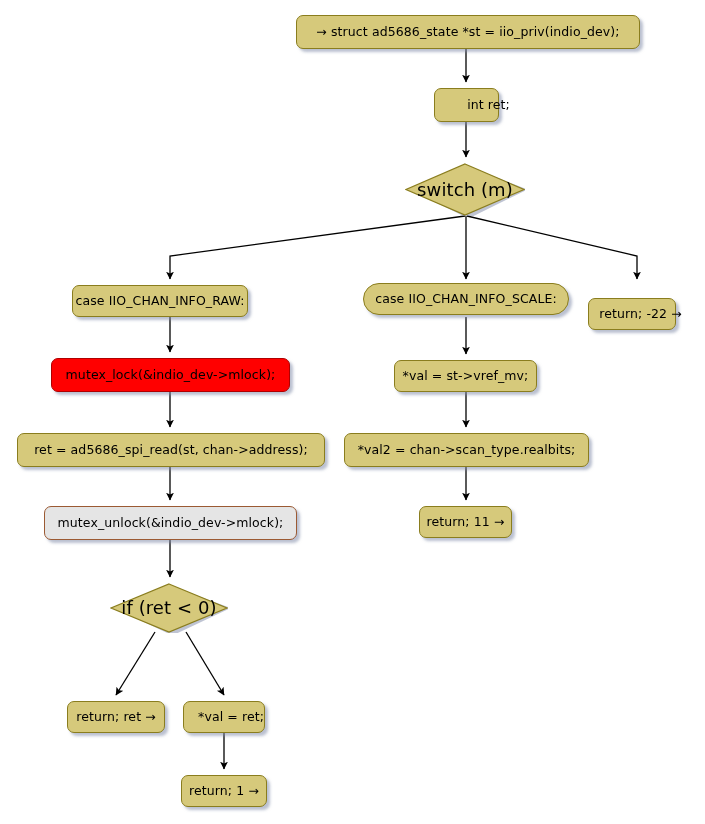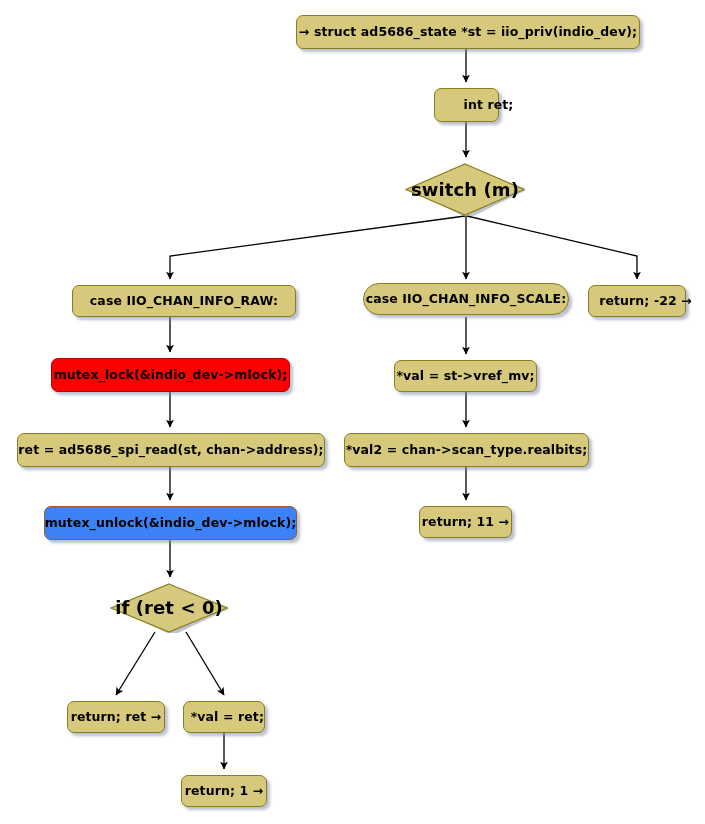--- a/index.html
+++ b/index.html
@@ -30,34 +30,33 @@
     position: absolute;
     box-sizing: border-box;
     display: flex;
     align-items: center;
     justify-content: center;
     white-space: nowrap;
     font-size: 12.5px;
     line-height: 1;
     color: #000000;
     letter-spacing: 0.1px;
-    font-weight: bold;
   }
   .node.process {
     border-radius: 7px;
     border: 1px solid #8a7d1e;
     background: #d6c97b;
     box-shadow: 3px 3px 3px rgba(130,140,170,0.55);
   }
   .node.process.danger {
     background: #ff0000;
     border: 1px solid #b00000;
   }
   .node.process.ok {
-    background: #3b82f6;
+    background: #e5e5e5;
     border: 1px solid #9b5a33;
   }
   .node.decision {
     background: transparent;
     border: none;
     box-shadow: none;
   }
   .decision .dia {
     position: absolute;
     left: 0;
@@ -108,21 +107,21 @@
       <div class="node process" style="left: 434px; top: 88px; width: 65px; height: 34px; padding-left: 44px;">
         <span>int ret;</span>
       </div>
       <div class="node decision" style="left: 405px; top: 163px; width: 120px; height: 53px;">
         <svg class="dia" viewBox="0 0 120 53">
           <path d="M63.5,3.5 L122.5,26.5 L63.5,55.5 L4.5,26.5 Z" fill="rgba(138,147,174,0.55)"></path>
           <path d="M60,1 L119,26.5 L60,52 L1,26.5 Z" fill="#d6c97b" stroke="#8a7d1e" stroke-width="1.2"></path>
         </svg>
         <span class="dlabel">switch (m)</span>
       </div>
-      <div class="node process" style="left: 72px; top: 285px; width: 224px; height: 32px;">
+      <div class="node process" style="left: 72px; top: 285px; width: 176px; height: 32px;">
         <span>case IIO_CHAN_INFO_RAW:</span>
       </div>
       <div class="node process danger" style="left: 51px; top: 358px; width: 239px; height: 34px;">
         <span>mutex_lock(&amp;indio_dev-&gt;mlock);</span>
       </div>
       <div class="node process" style="left: 17px; top: 433px; width: 308px; height: 34px;">
         <span>ret = ad5686_spi_read(st, chan-&gt;address);</span>
       </div>
       <div class="node process ok" style="left: 44px; top: 506px; width: 253px; height: 34px;">
         <span>mutex_unlock(&amp;indio_dev-&gt;mlock);</span>
@@ -148,18 +147,18 @@
       </div>
       <div class="node process" style="left: 394px; top: 360px; width: 143px; height: 32px;">
         <span>*val = st-&gt;vref_mv;</span>
       </div>
       <div class="node process" style="left: 344px; top: 433px; width: 245px; height: 34px;">
         <span>*val2 = chan-&gt;scan_type.realbits;</span>
       </div>
       <div class="node process" style="left: 419px; top: 506px; width: 93px; height: 32px;">
         <span>return; 11 →</span>
       </div>
-      <div class="node process" style="left: 588px; top: 285px; width: 98px; height: 32px; padding-left: 17px;">
+      <div class="node process" style="left: 588px; top: 298px; width: 88px; height: 32px; padding-left: 17px;">
         <span>return; -22 →</span>
       </div>
     </div>
 
 </div>
 
 </body></html>

